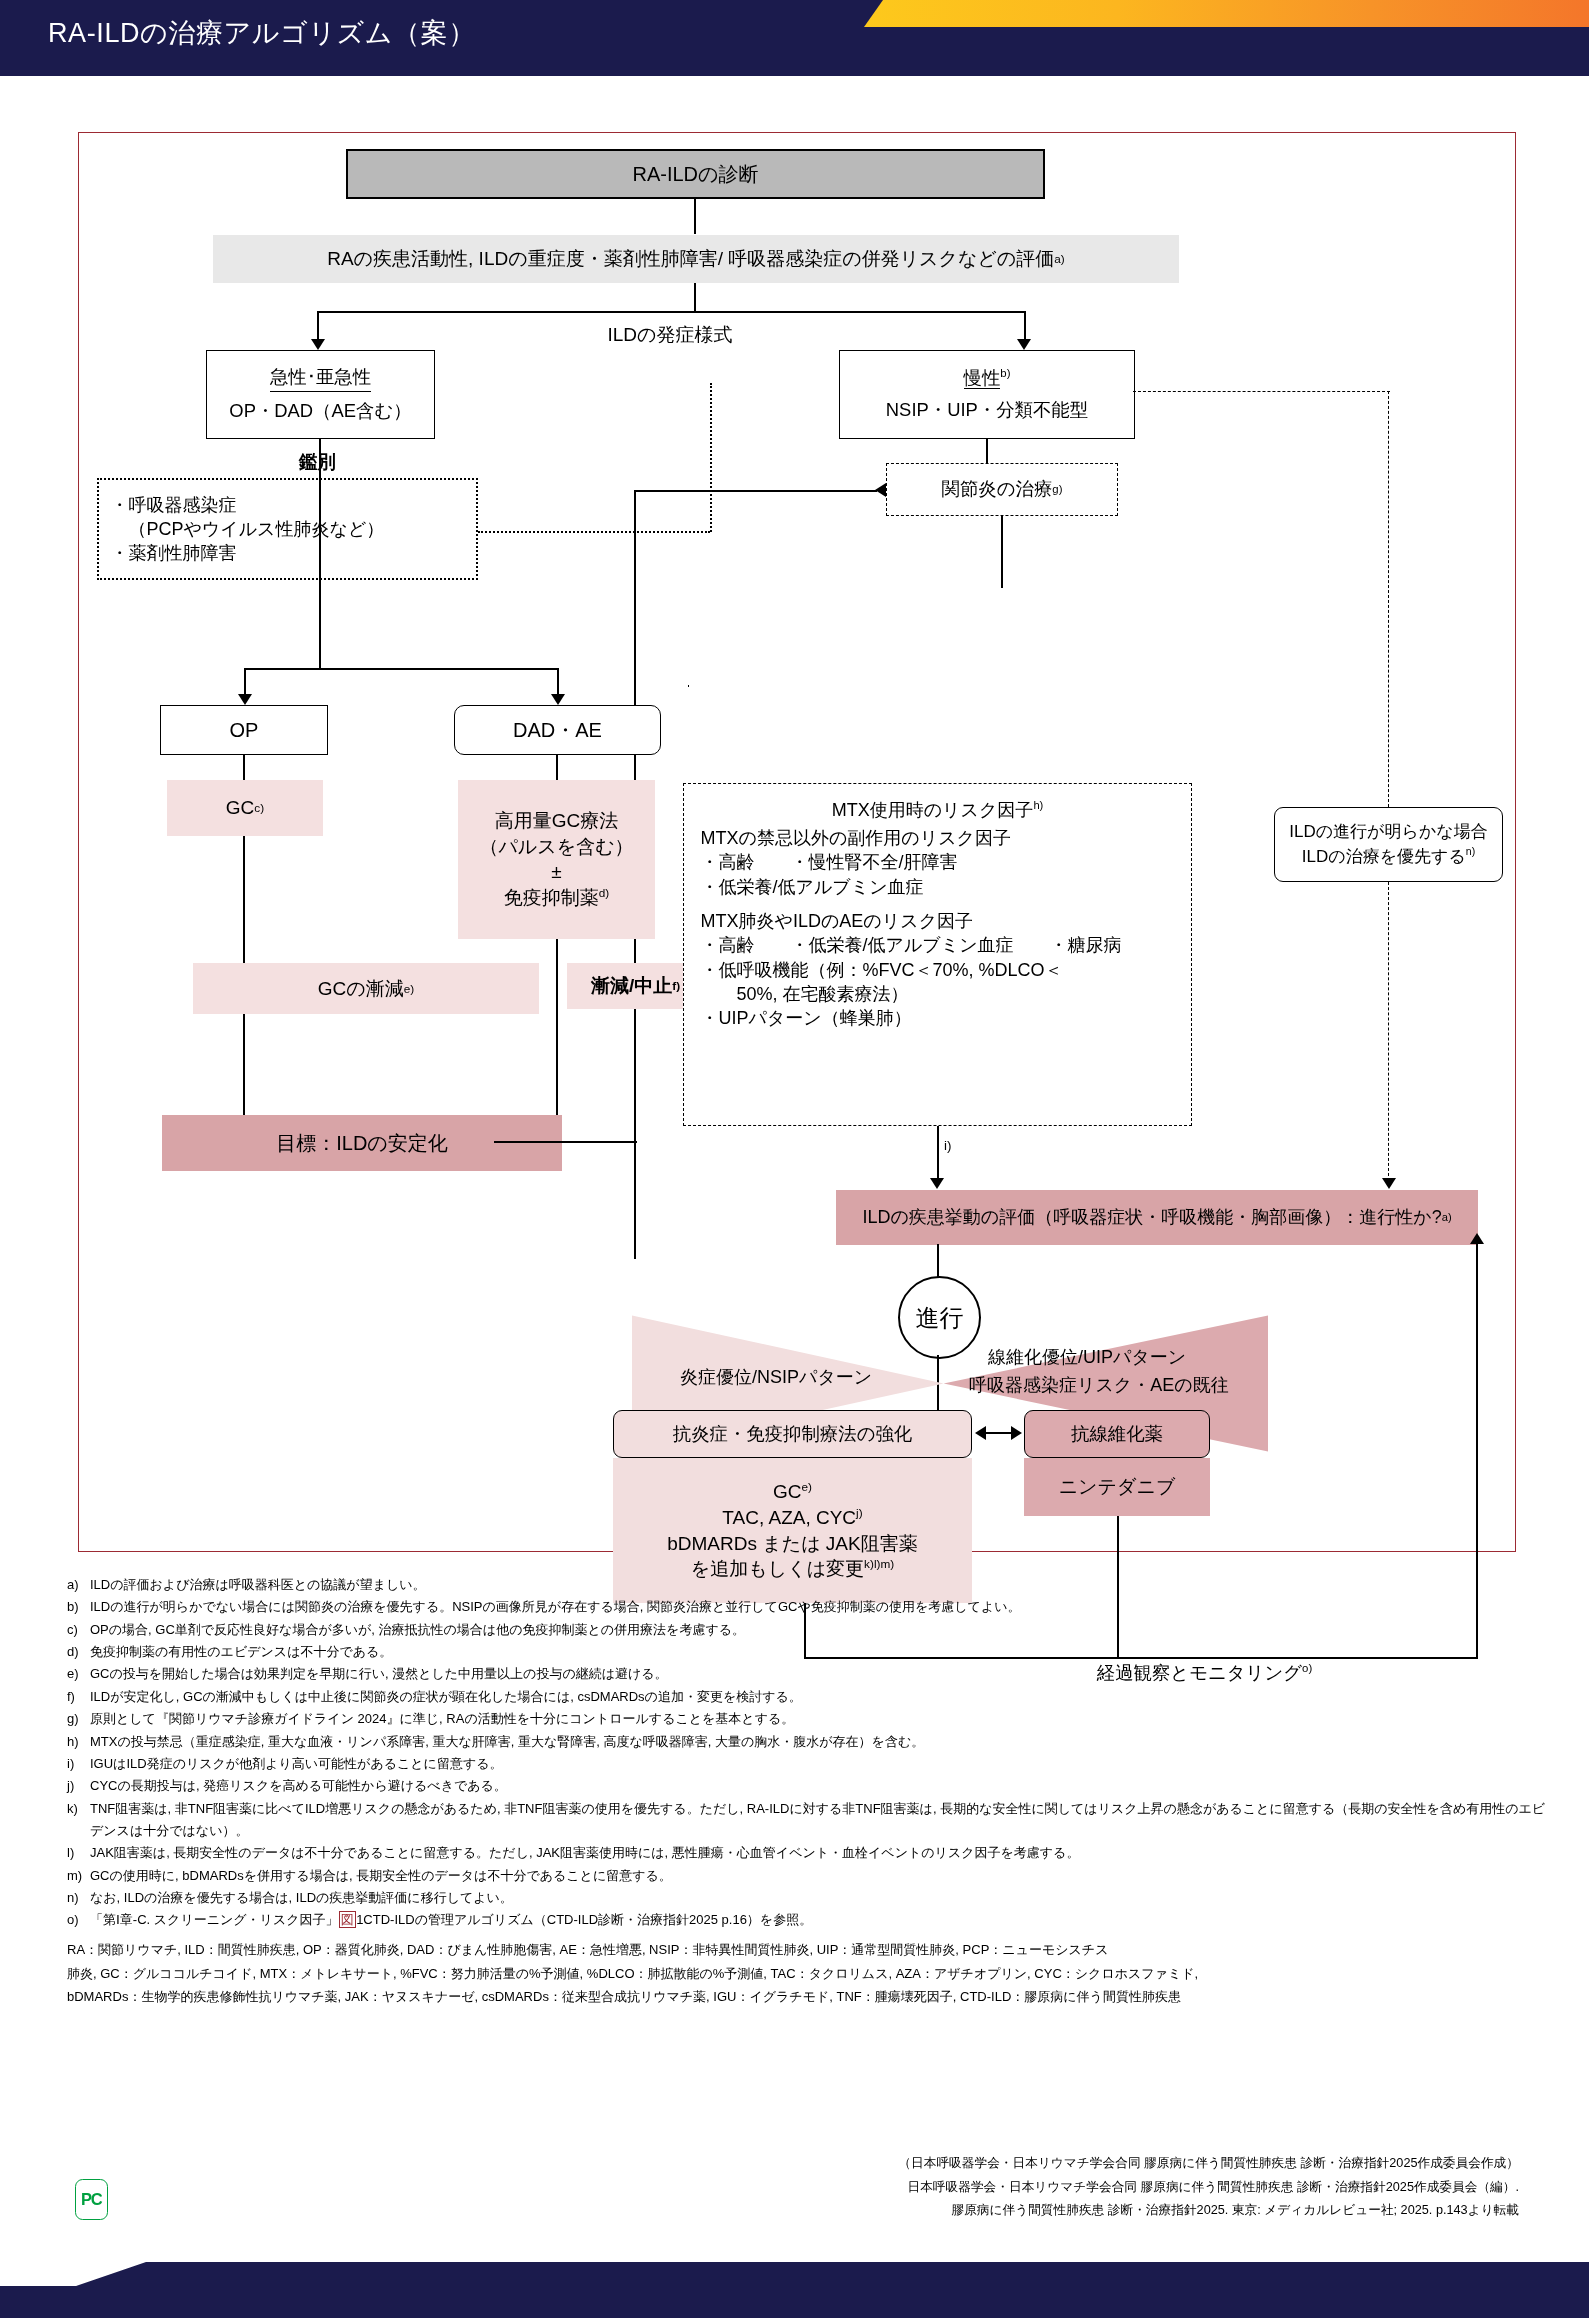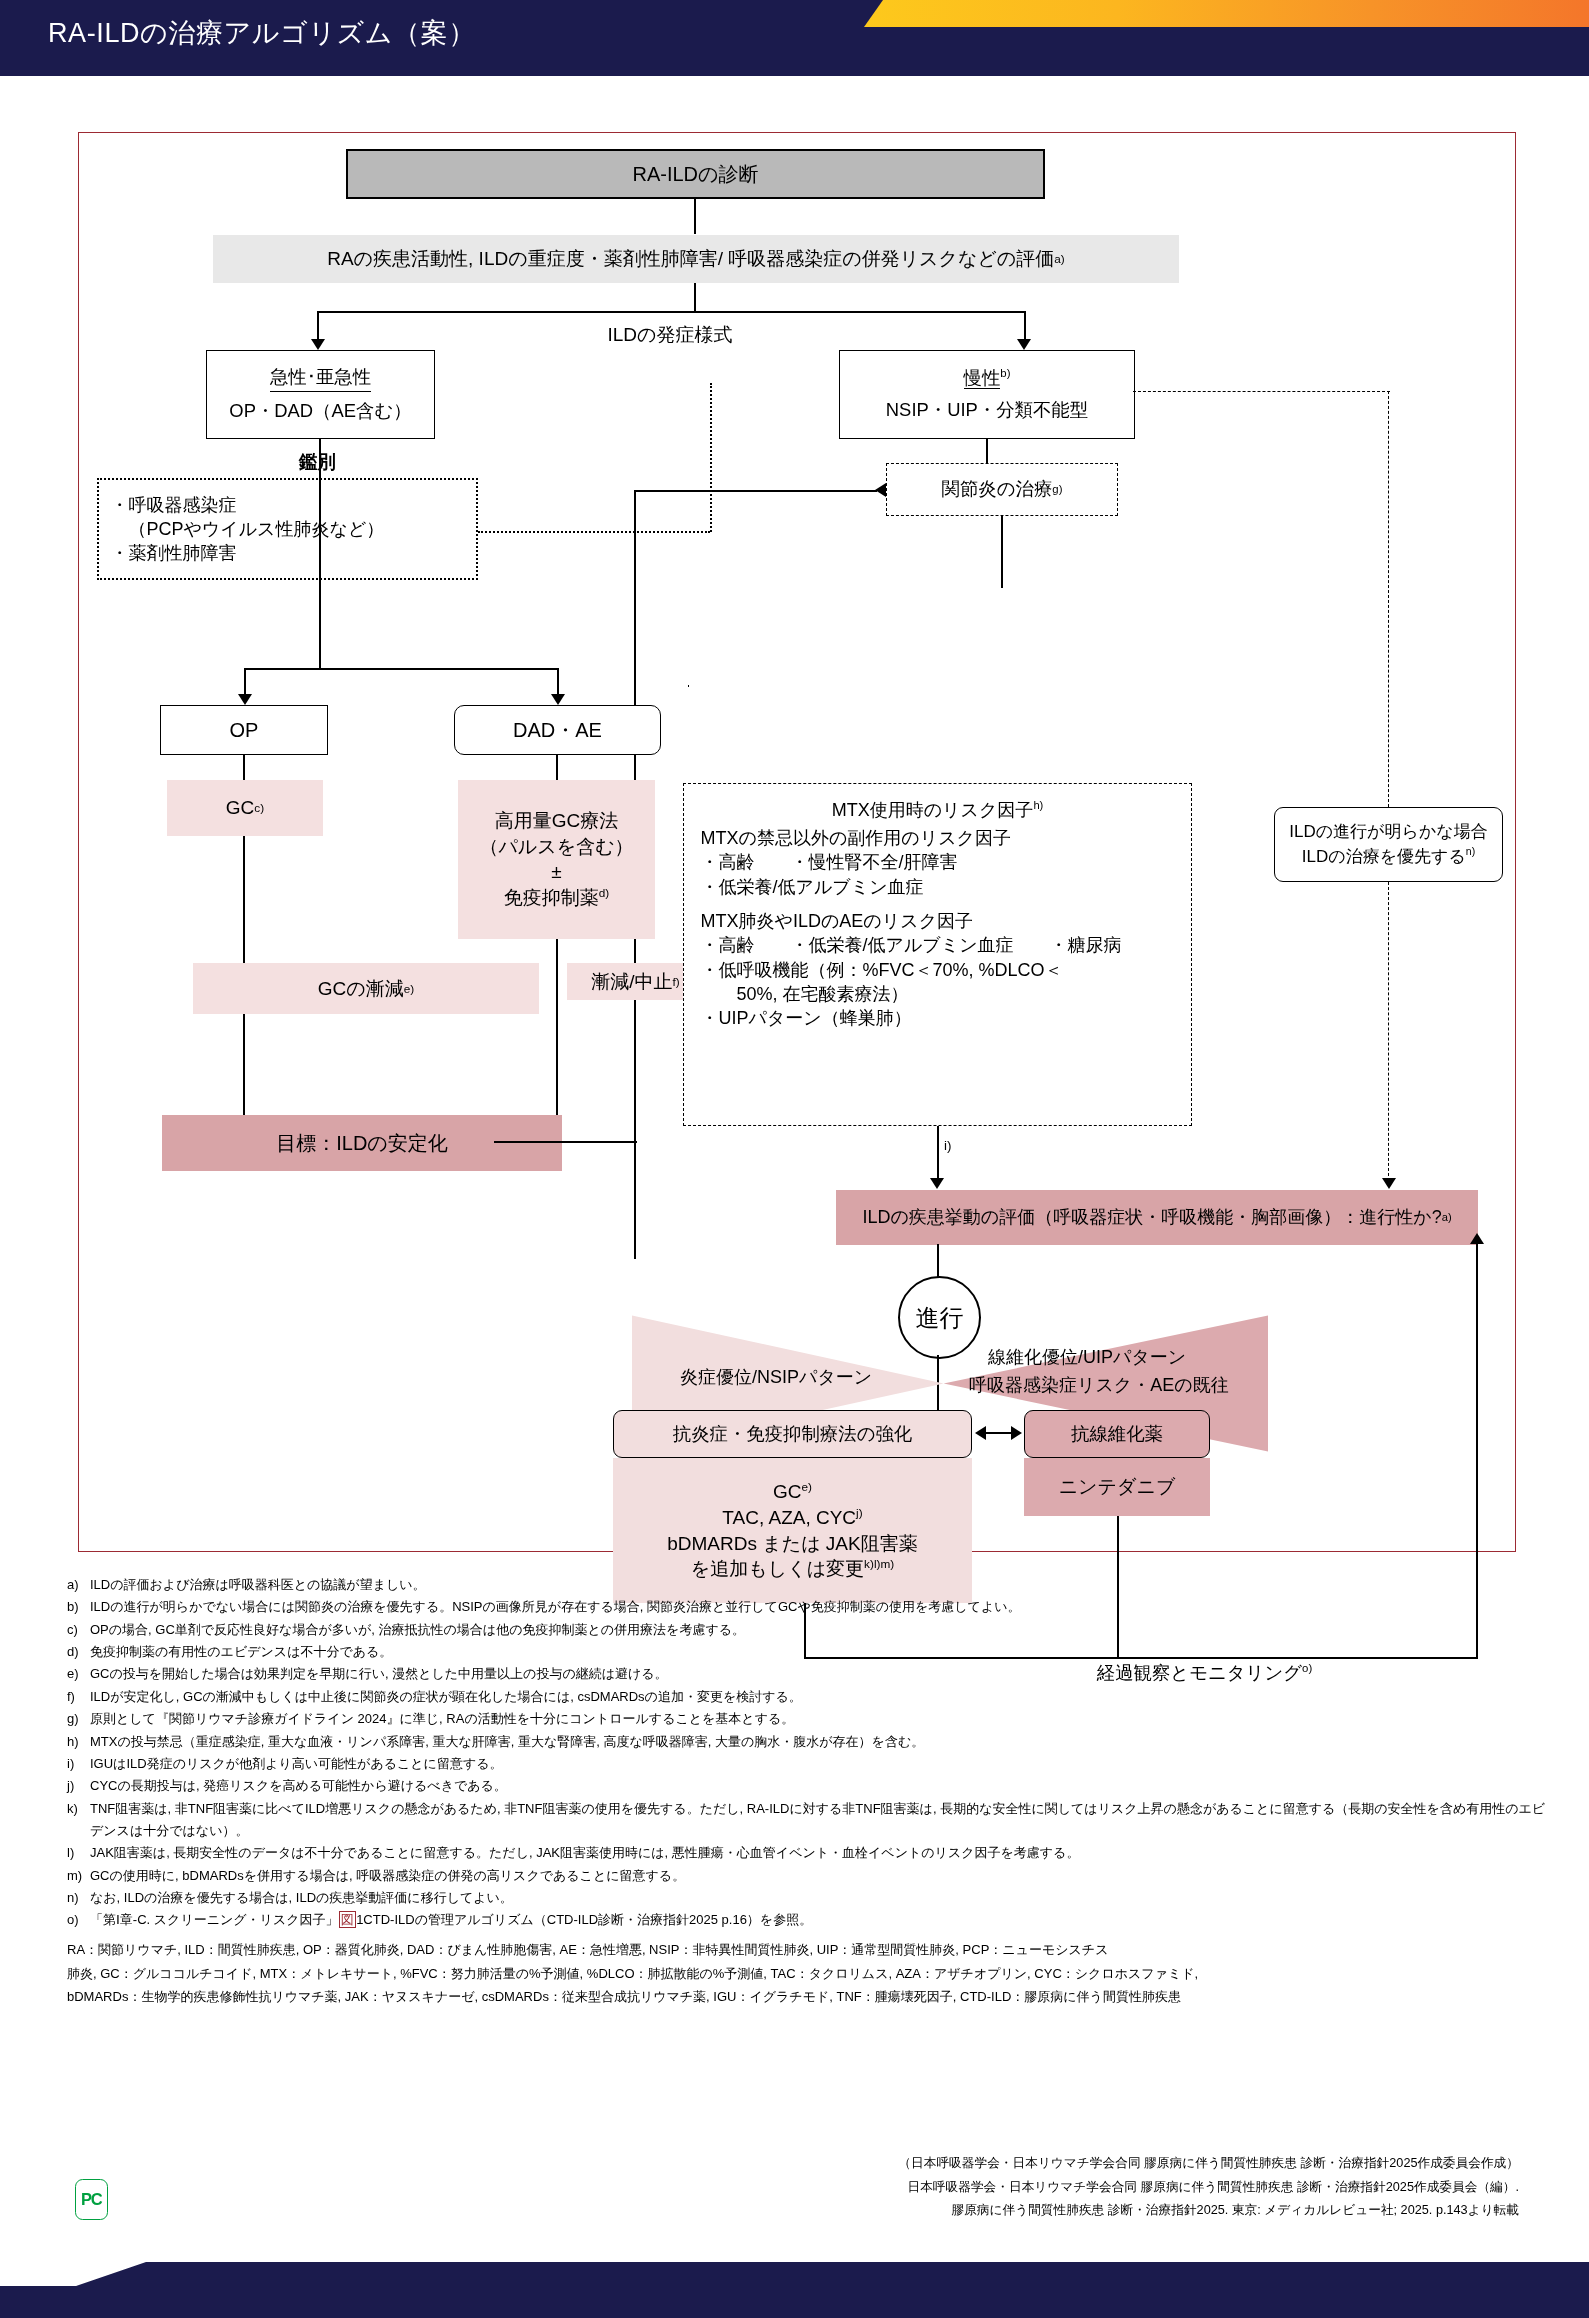--- a/index.html
+++ b/index.html
@@ -179,21 +179,21 @@
     <span>
       <span>免疫抑制薬</span><span class="sup">d)</span>
     </span>
   </div>
 
   <div class="node pinkpale" style="left:114px;top:830px;width:346px;height:51px;font-size:19px;">
     <span>GCの漸減</span>
       <span class="sup">e)</span>
   </div>
 
-  <div class="node pinkpale" style="left:488px;top:830px;width:137px;height:37px;font-size:19px;">
+  <div class="node pinkpale" style="left:488px;top:830px;width:137px;height:46px;font-size:19px;font-weight:bold;">
     <span>漸減/中止</span>
       <span class="sup">f)</span>
   </div>
 
   <div class="node pinkmid" style="left:83px;top:982px;width:400px;height:56px;font-size:20px;">
     <span>目標：ILDの安定化</span>
   </div>
   <div class="line hl" style="left:415px;top:1008px;width:143px;"></div>
 
   <div class="node dashed" style="left:604px;top:650px;width:509px;height:343px;flex-direction:column;
@@ -330,21 +330,21 @@
   <div class="note">
       <span class="k">k)</span>
       <span class="t">TNF阻害薬は, 非TNF阻害薬に比べてILD増悪リスクの懸念があるため, 非TNF阻害薬の使用を優先する。ただし, RA-ILDに対する非TNF阻害薬は, 長期的な安全性に関してはリスク上昇の懸念があることに留意する（長期の安全性を含め有用性のエビデンスは十分ではない）。</span>
     </div>
   <div class="note">
       <span class="k">l)</span>
       <span class="t">JAK阻害薬は, 長期安全性のデータは不十分であることに留意する。ただし, JAK阻害薬使用時には, 悪性腫瘍・心血管イベント・血栓イベントのリスク因子を考慮する。</span>
     </div>
   <div class="note">
       <span class="k">m)</span>
-      <span class="t">GCの使用時に, bDMARDsを併用する場合は, 呼吸器感染症の併発の高リスクであることに留意する。</span>
+      <span class="t">GCの使用時に, bDMARDsを併用する場合は, 長期安全性のデータは不十分であることに留意する。</span>
     </div>
   <div class="note">
       <span class="k">n)</span>
       <span class="t">なお, ILDの治療を優先する場合は, ILDの疾患挙動評価に移行してよい。</span>
     </div>
   <div class="note">
     <span class="k">o)</span>
     <span class="t"><span>「第Ⅰ章-C. スクリーニング・リスク因子」</span><span class="redbox">図</span><span>1CTD-ILDの管理アルゴリズム（CTD-ILD診断・治療指針2025 p.16）を参照。</span></span>
   </div>
 </div>

